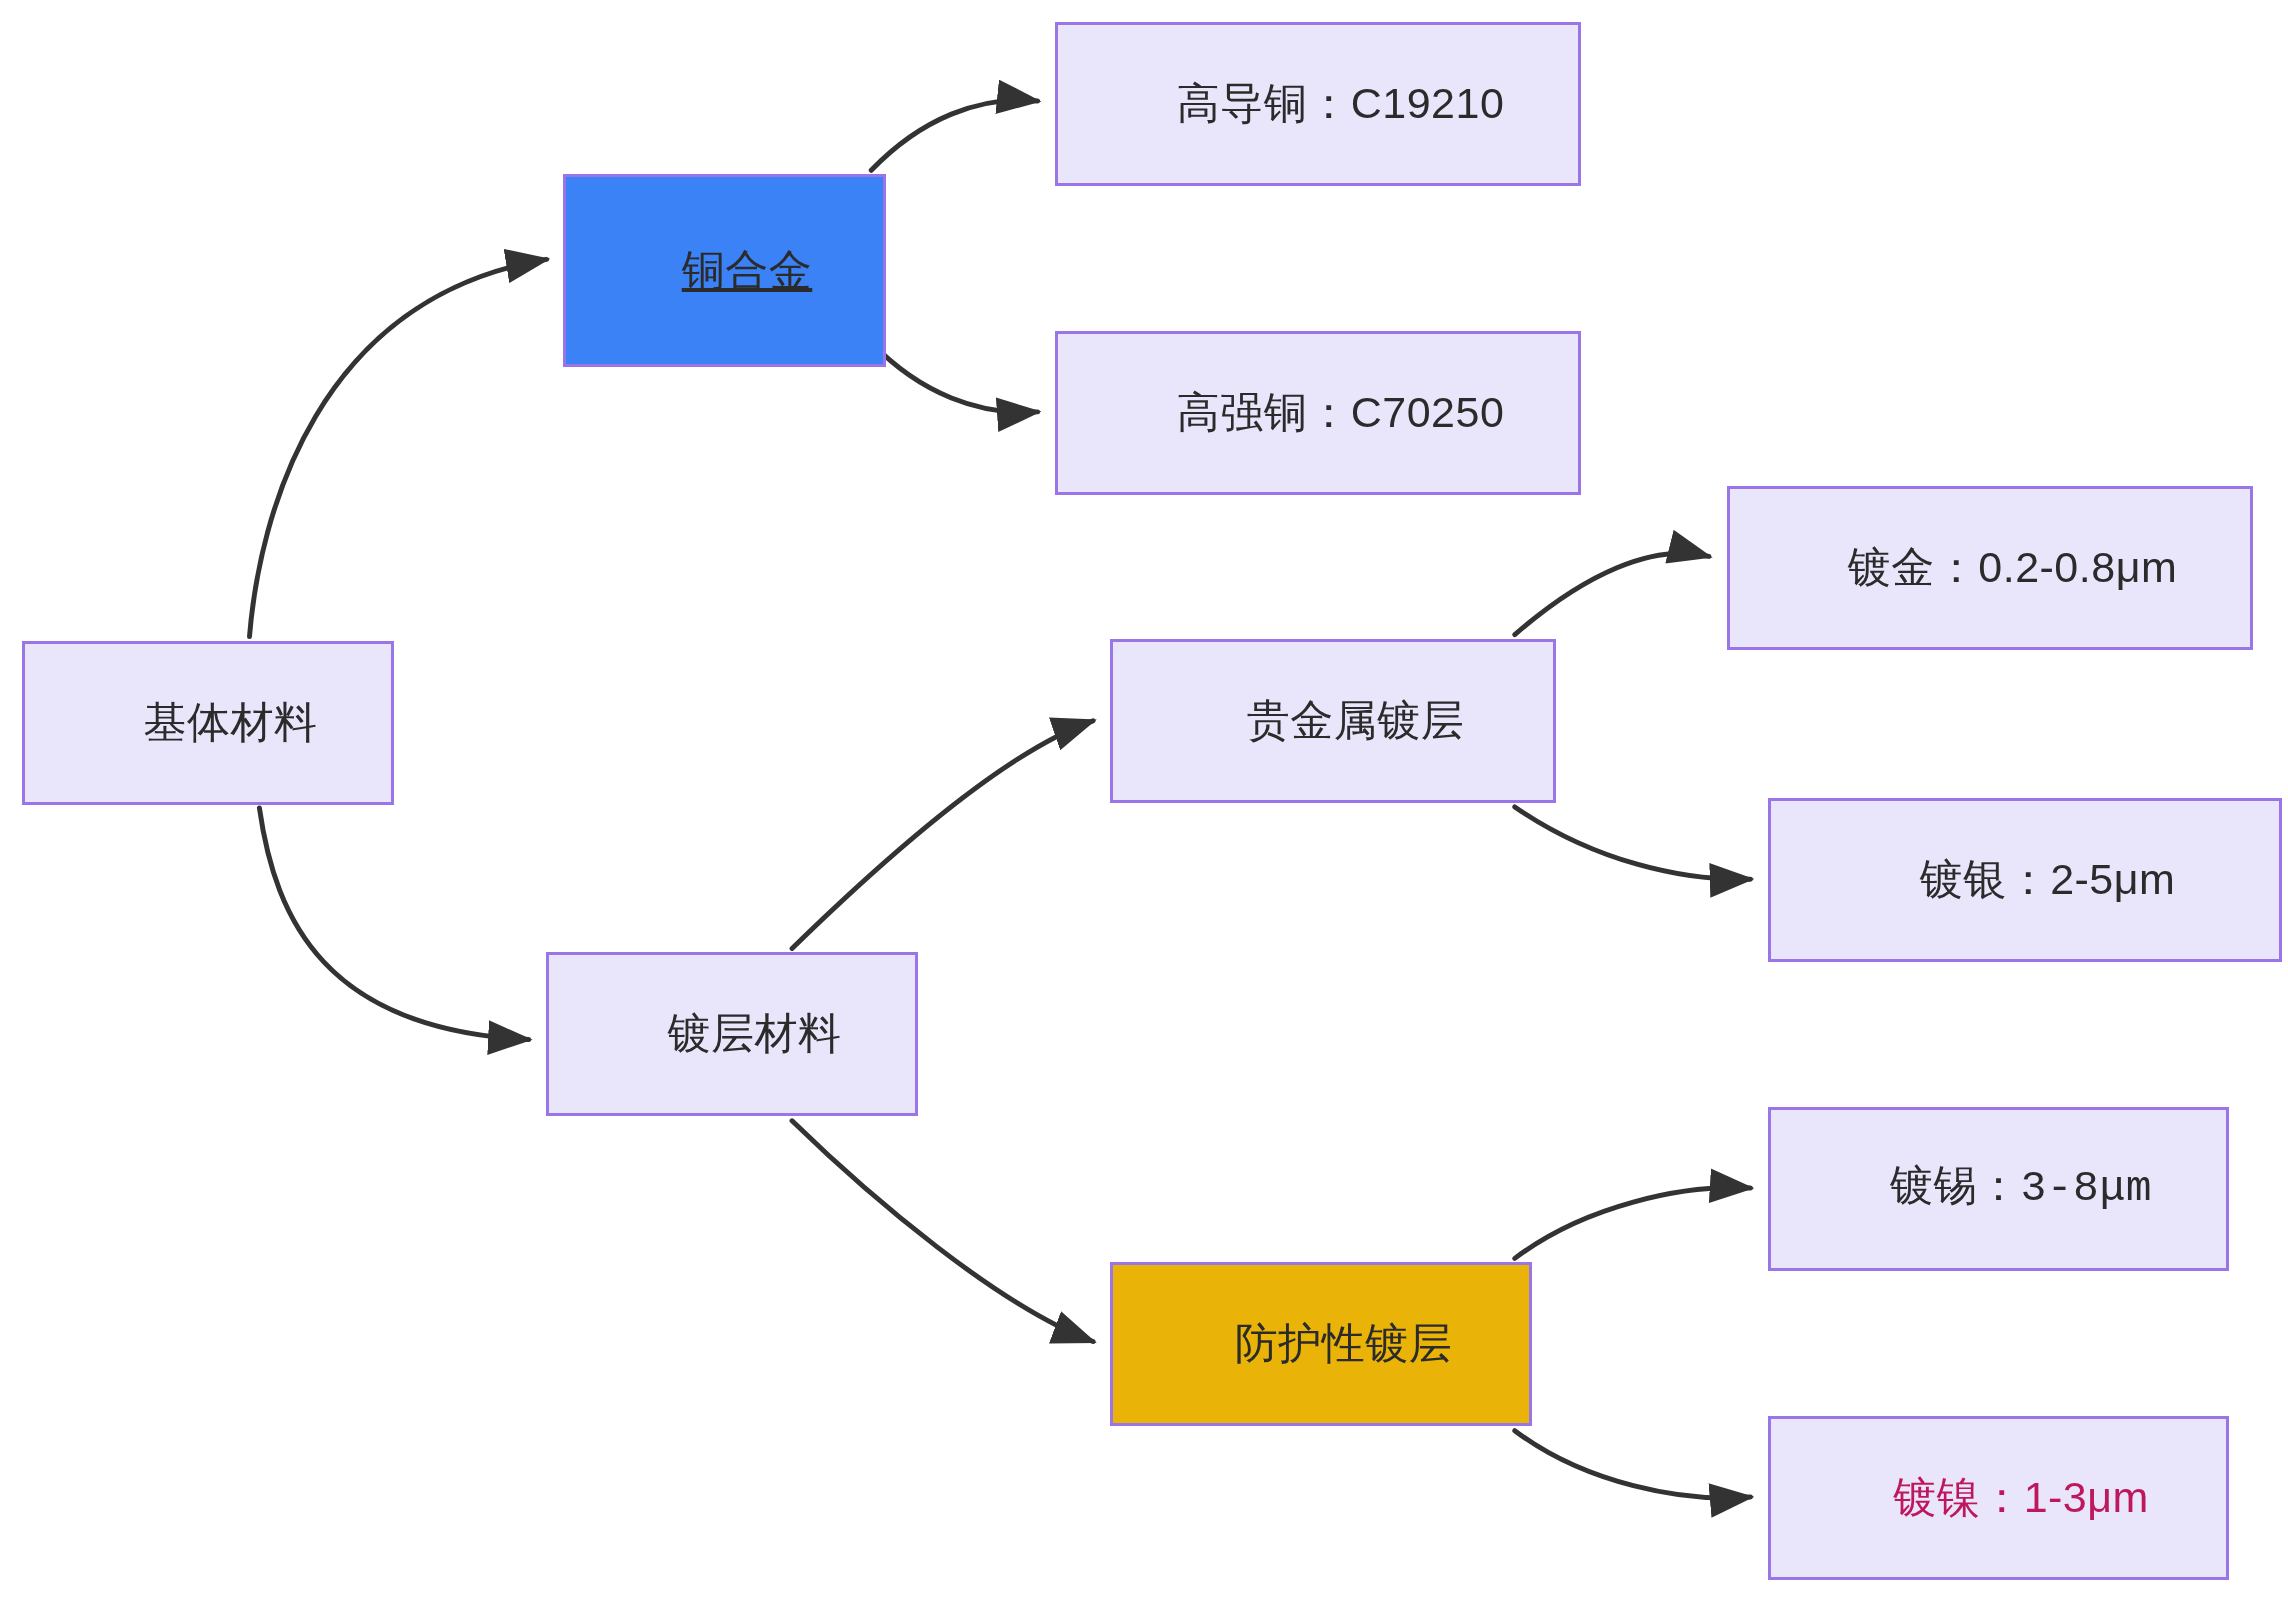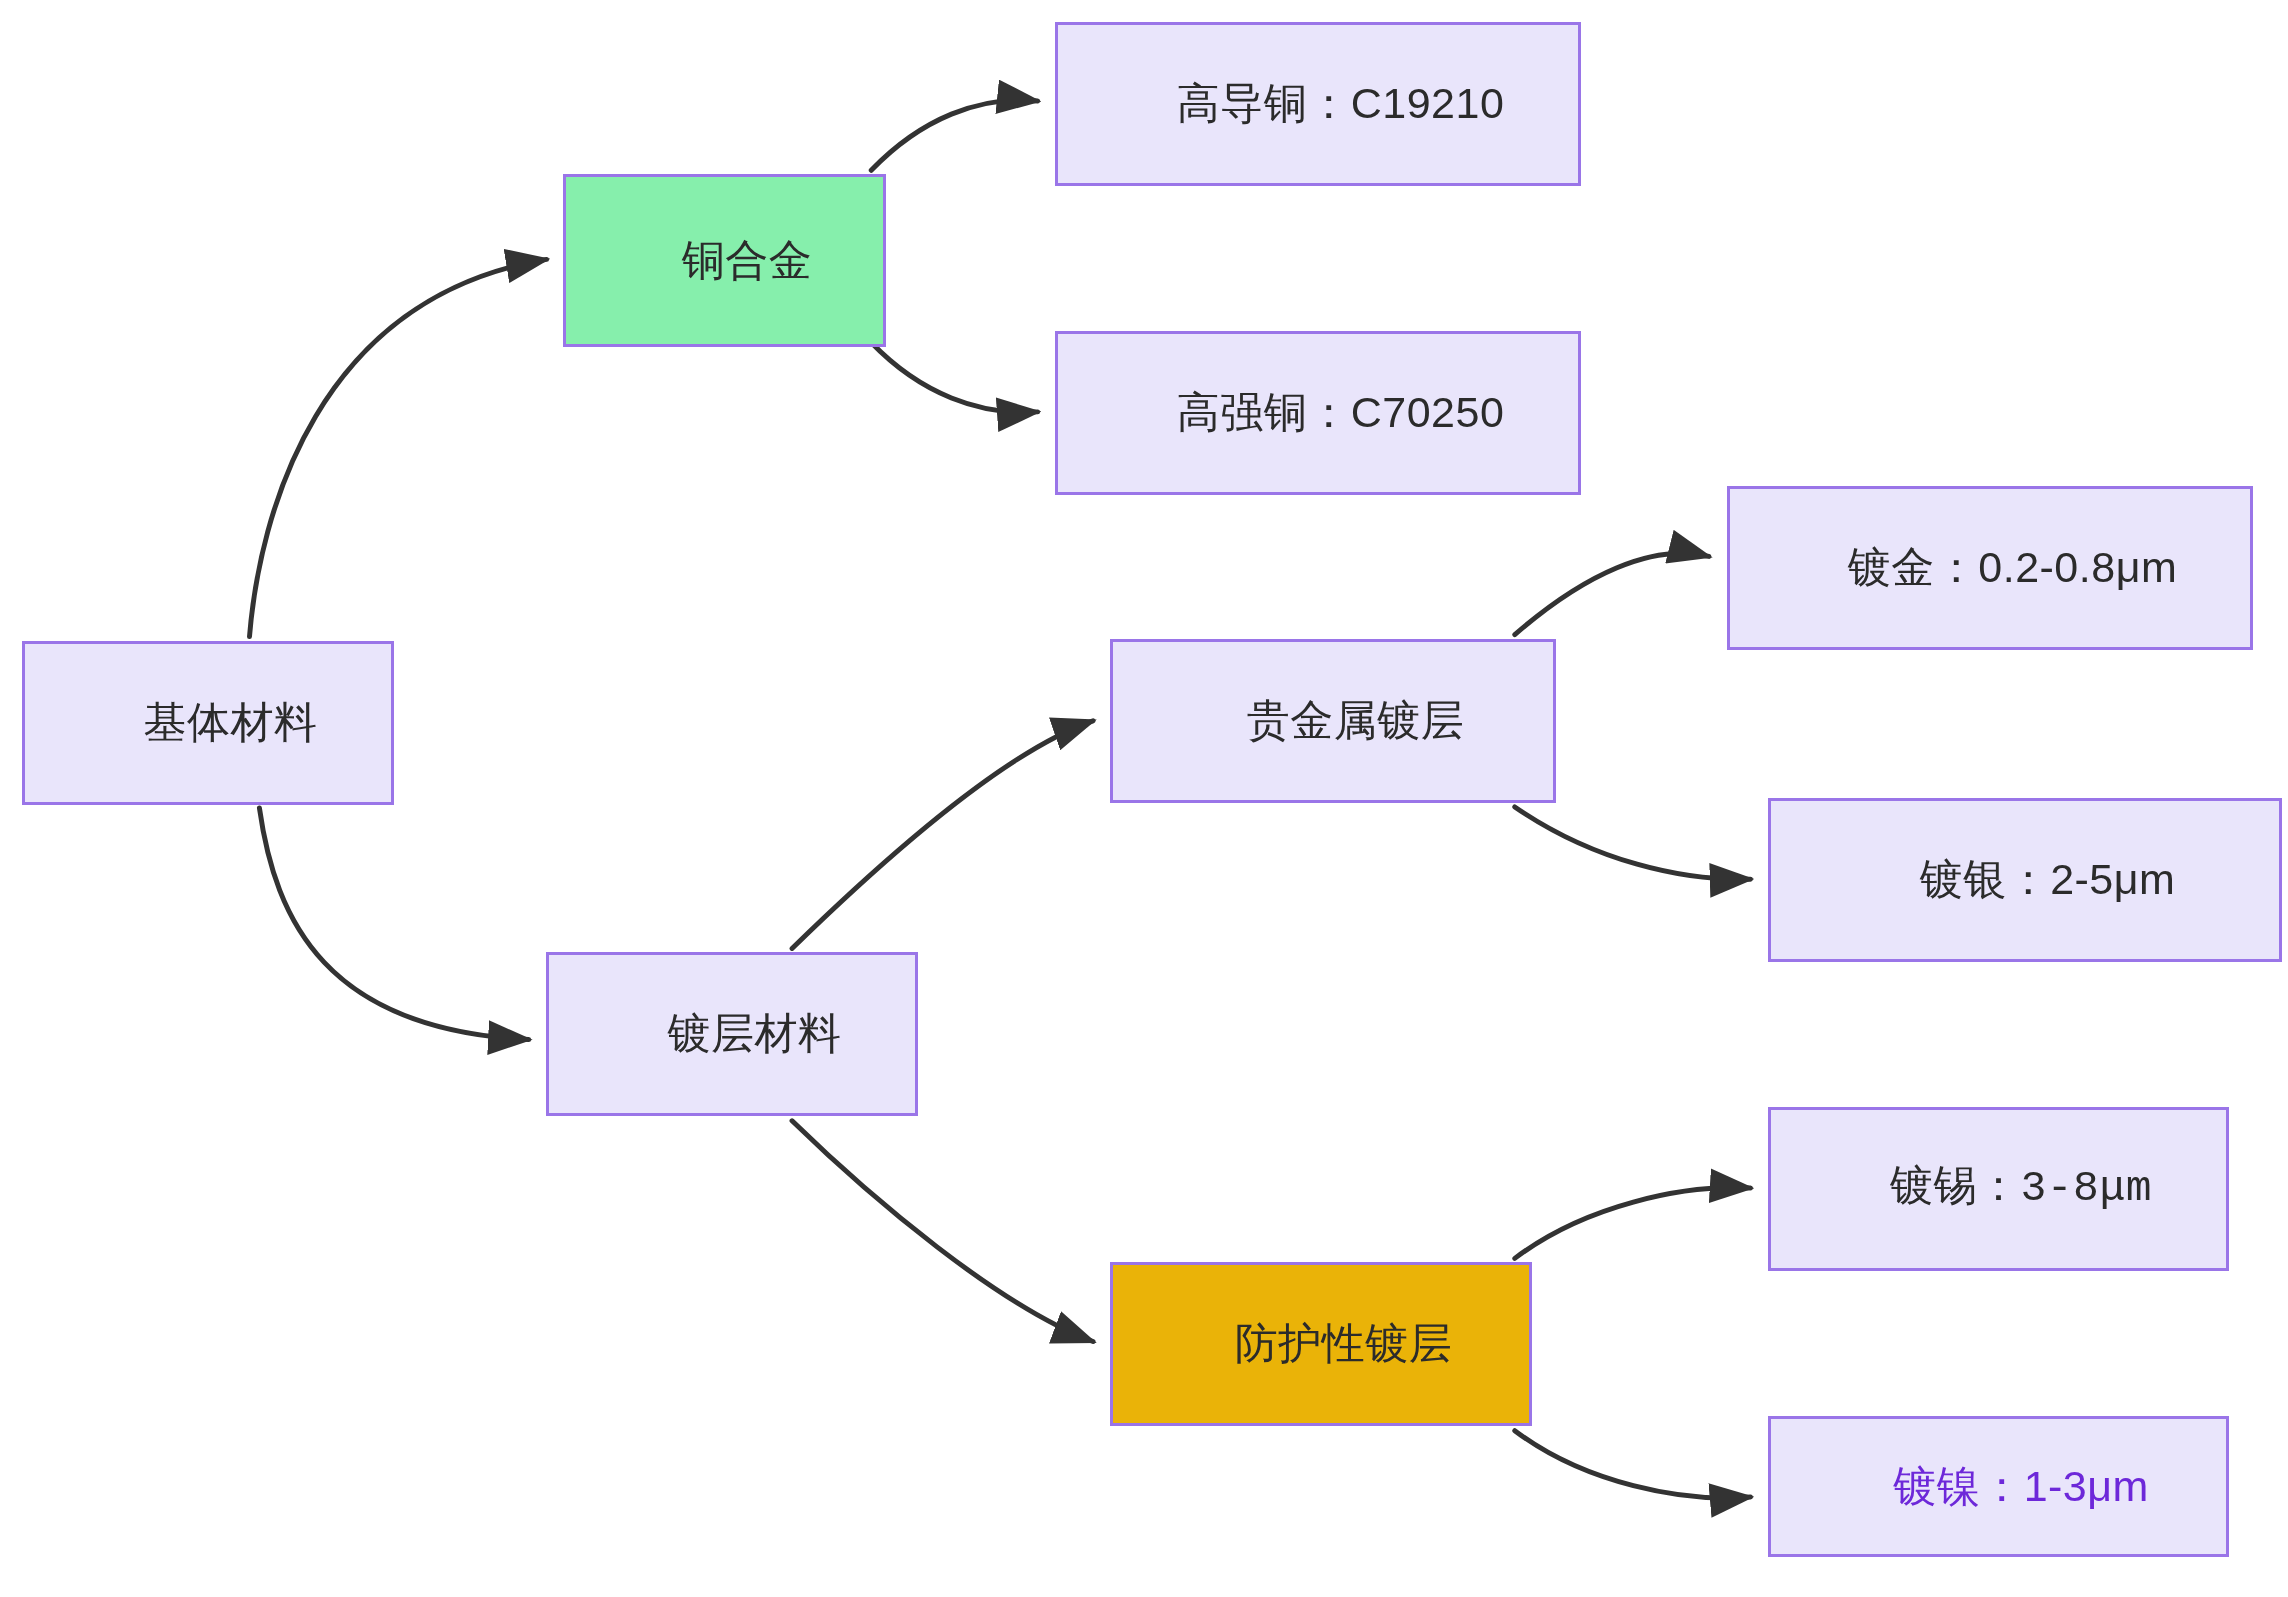--- a/index.html
+++ b/index.html
@@ -64,21 +64,21 @@
         <path d="M 1530,815 C 1610,870 1700,890 1768,888" marker-end="url(#arrowhead)"></path>
         <path d="M 1530,1271 C 1600,1218 1700,1196 1768,1200" marker-end="url(#arrowhead)"></path>
         <path d="M 1530,1445 C 1600,1498 1700,1518 1768,1512" marker-end="url(#arrowhead)"></path>
       </g>
   </svg>
 
   <div id="node-layer">
       <div class="node" style="left: 22px; top: 641px; width: 372px; height: 164px; background: rgb(233, 229, 251); border-color: rgb(154, 117, 232); color: rgb(43, 43, 43);">
         <span class="label">基体材料</span>
       </div>
-      <div class="node" style="left: 563px; top: 174px; width: 323px; height: 173px; background: #86efac; border-color: rgb(154, 117, 232); color: rgb(43, 43, 43);">
+      <div class="node" style="left: 563px; top: 174px; width: 323px; height: 193px; background: #3b82f6; border-color: rgb(154, 117, 232); color: rgb(43, 43, 43); text-decoration: underline;">
         <span class="label">铜合金</span>
       </div>
       <div class="node" style="left: 546px; top: 952px; width: 372px; height: 164px; background: rgb(233, 229, 251); border-color: rgb(154, 117, 232); color: rgb(43, 43, 43);">
         <span class="label">镀层材料</span>
       </div>
       <div class="node" style="left: 1110px; top: 639px; width: 446px; height: 164px; background: rgb(233, 229, 251); border-color: rgb(154, 117, 232); color: rgb(43, 43, 43);">
         <span class="label">贵金属镀层</span>
       </div>
       <div class="node" style="left: 1110px; top: 1262px; width: 422px; height: 164px; background: #eab308; border-color: rgb(154, 117, 232); color: rgb(43, 43, 43);">
         <span class="label">防护性镀层</span>
@@ -91,19 +91,19 @@
       </div>
       <div class="node" style="left: 1727px; top: 486px; width: 526px; height: 164px; background: rgb(233, 229, 251); border-color: rgb(154, 117, 232); color: rgb(43, 43, 43);">
         <span class="label">镀金：0.2-0.8μm</span>
       </div>
       <div class="node" style="left: 1768px; top: 798px; width: 514px; height: 164px; background: rgb(233, 229, 251); border-color: rgb(154, 117, 232); color: rgb(43, 43, 43);">
         <span class="label">镀银：2-5μm</span>
       </div>
       <div class="node" style="left: 1768px; top: 1107px; width: 461px; height: 164px; background: rgb(233, 229, 251); border-color: rgb(154, 117, 232); color: rgb(43, 43, 43); font-family: Liberation Mono, monospace;">
         <span class="label">镀锡：3-8μm</span>
       </div>
-      <div class="node" style="left: 1768px; top: 1416px; width: 461px; height: 141px; background: rgb(233, 229, 251); border-color: rgb(154, 117, 232); color: #6d28d9;">
+      <div class="node" style="left: 1768px; top: 1416px; width: 461px; height: 164px; background: rgb(233, 229, 251); border-color: rgb(154, 117, 232); color: #be185d;">
         <span class="label">镀镍：1-3μm</span>
       </div>
     </div>
 
 </div>
 
 
 </body></html>

